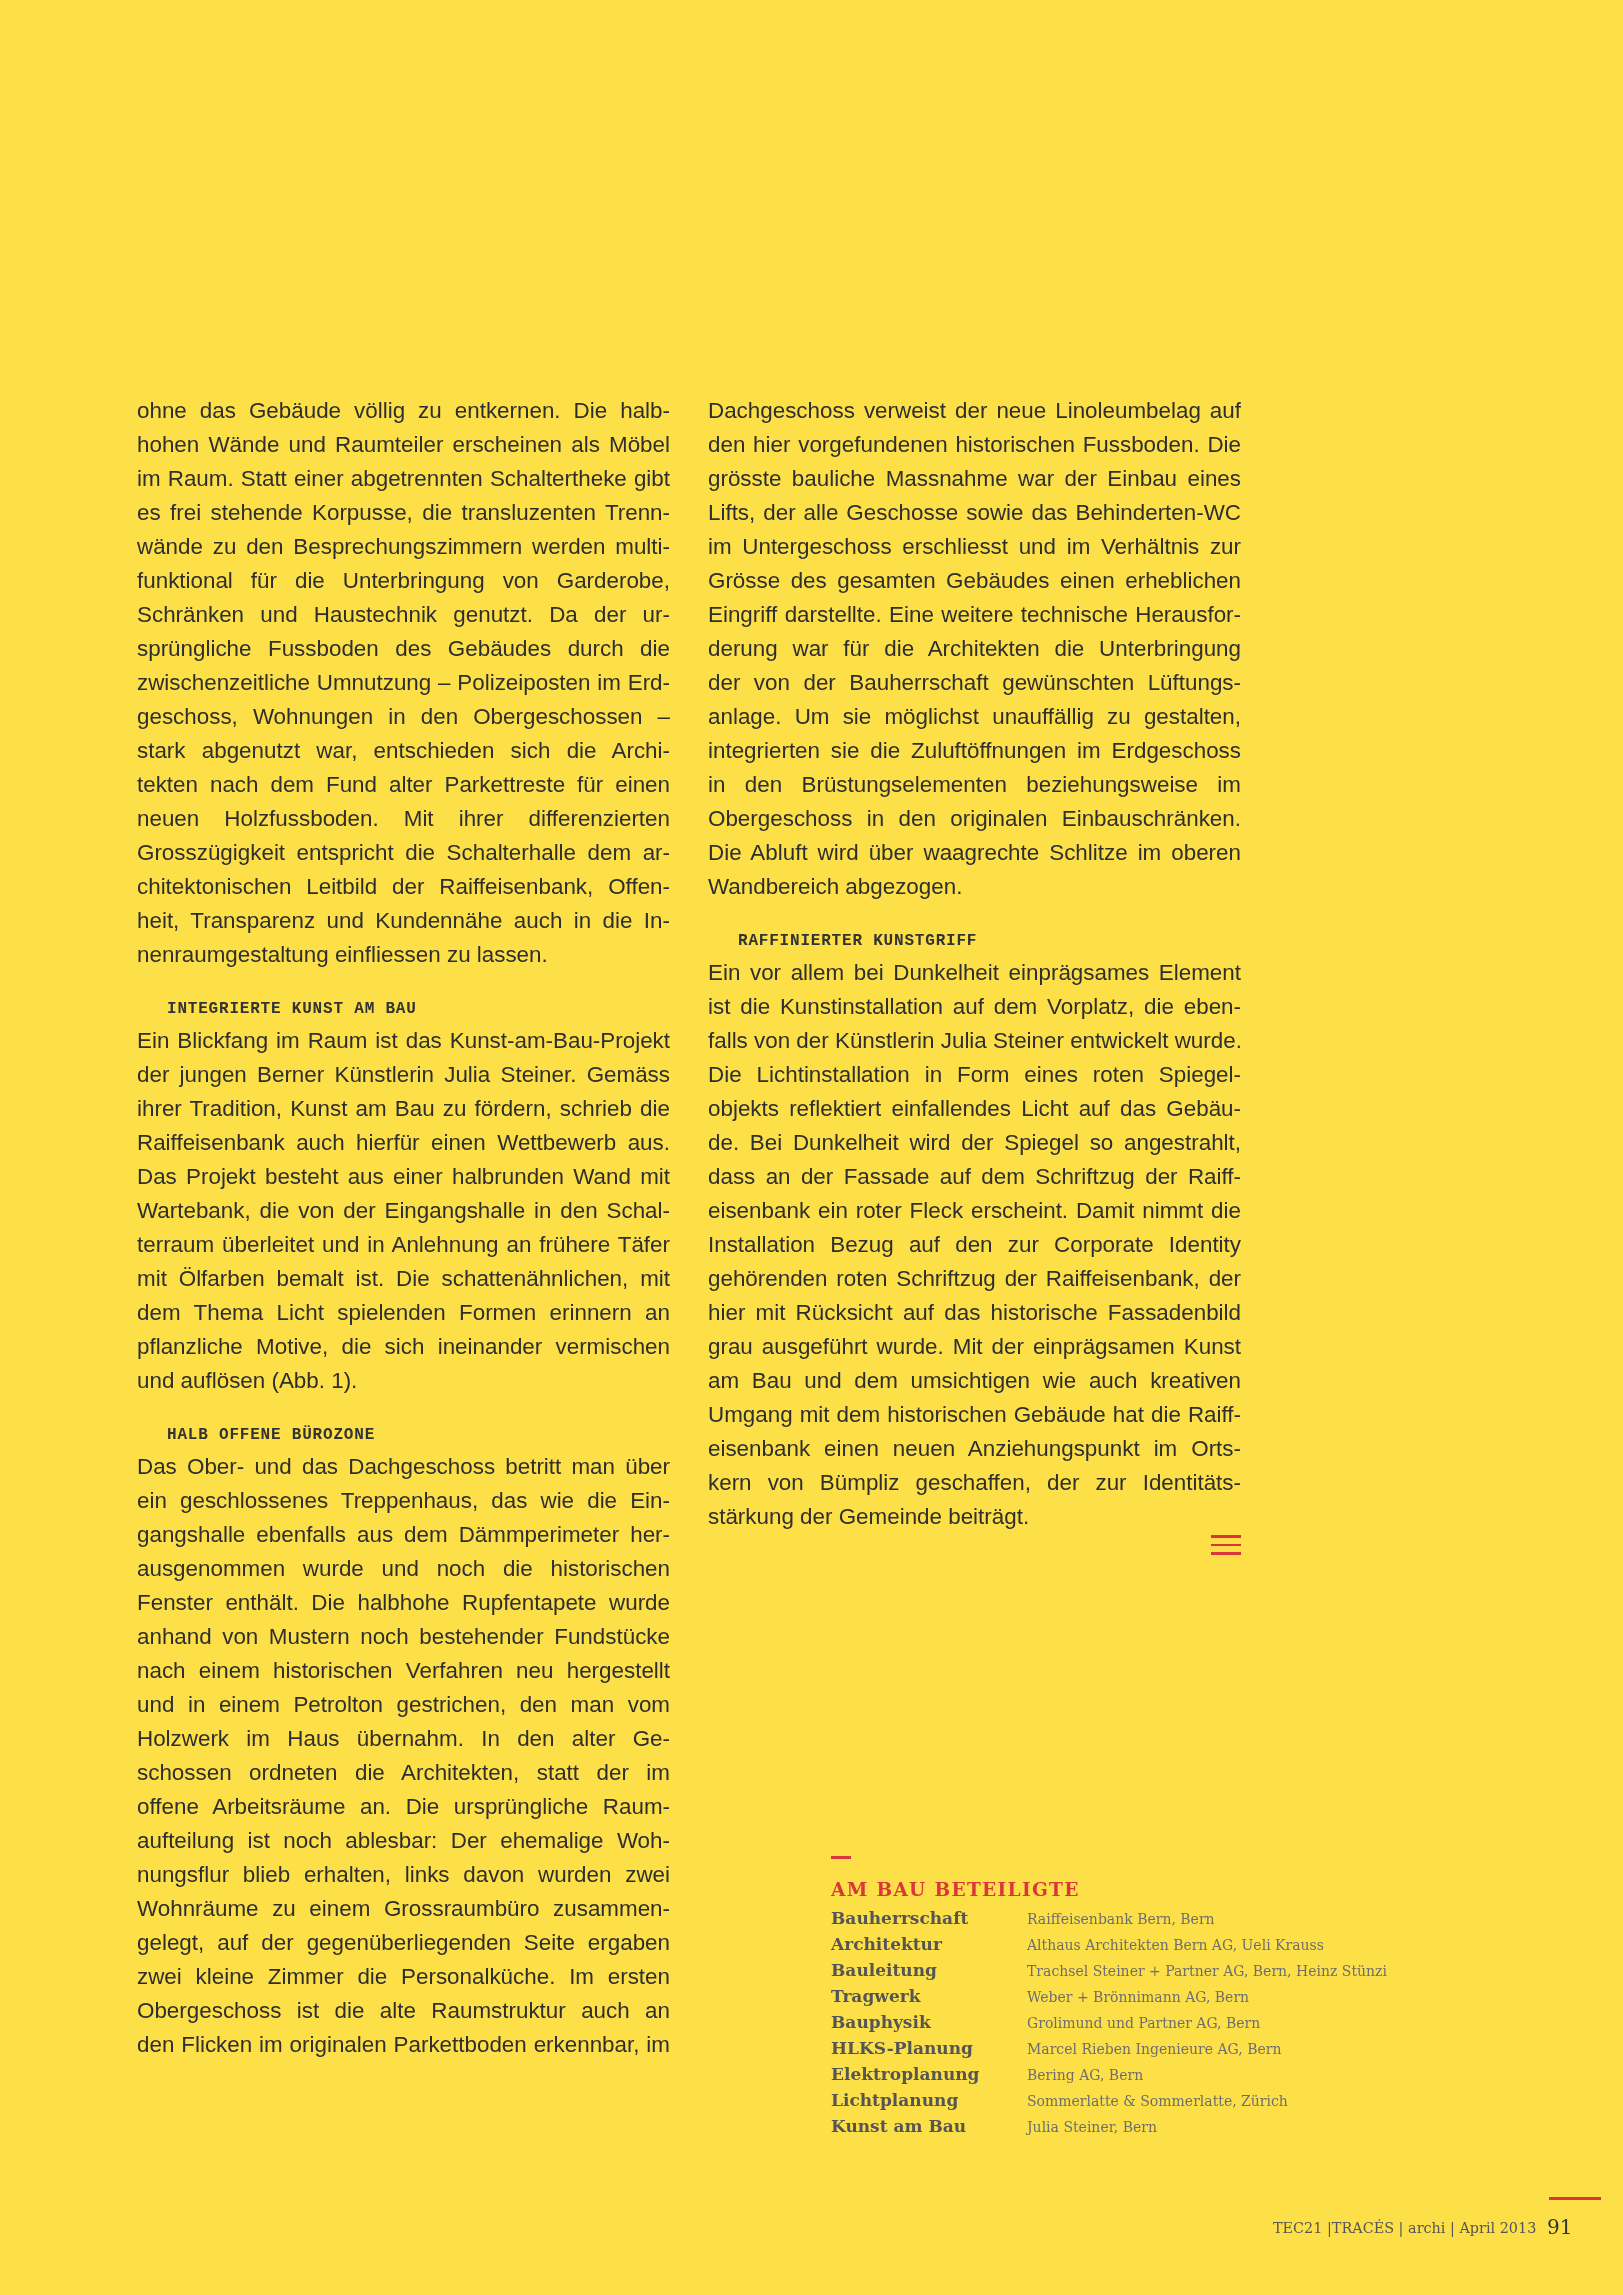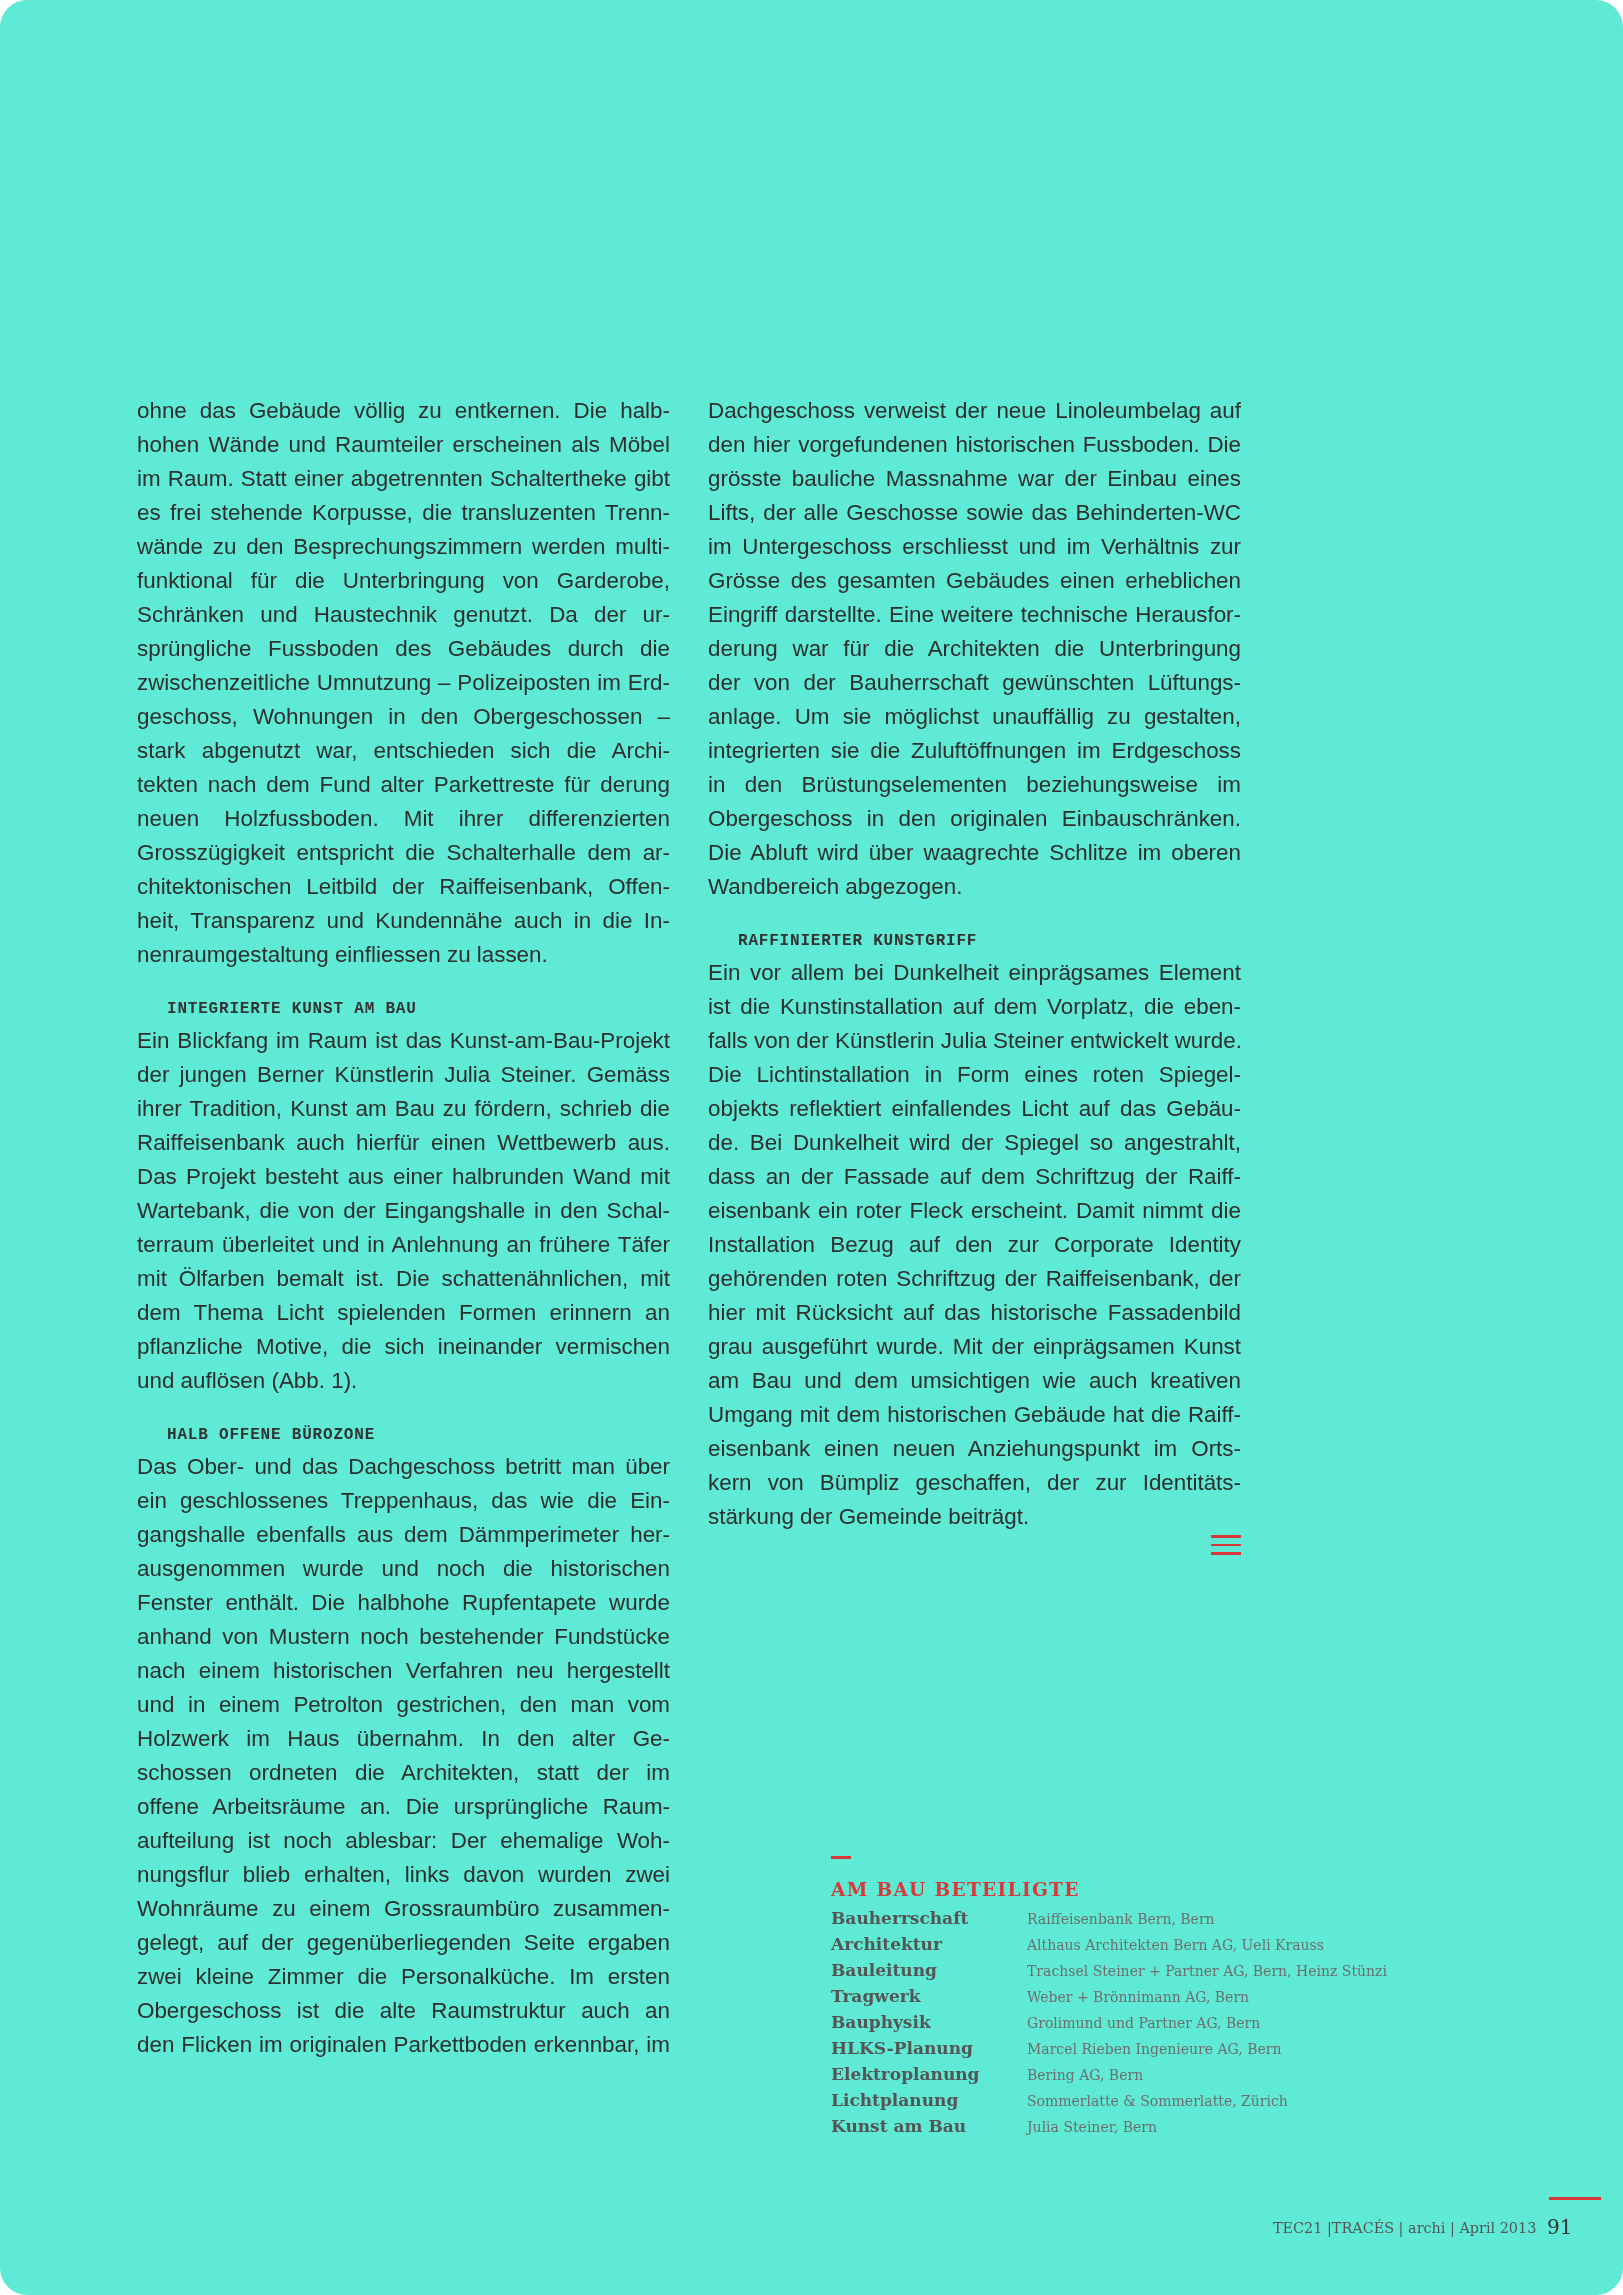--- a/index.html
+++ b/index.html
@@ -1,17 +1,17 @@
 <!DOCTYPE html>
 <html style="font-size:13.5px"><head>
 <meta charset="utf-8">
 <style>
   html, body { margin: 0; padding: 0; background: #ffffff; }
   body { width: 1623px; height: 2295px; position: relative; overflow: hidden; }
-  .page { position: absolute; left: 0; top: 0; width: 1623px; height: 2295px; background: #5eead4; border-radius: 27px; }
+  .page { position: absolute; left: 0; top: 0; width: 1623px; height: 2295px; background: #fde047; }
   .col { position: absolute; width: 533px; }
   .col-left { left: 137px; top: 394px; }
   .col-right { left: 708px; top: 394px; }
   .para {
     font-family: "Liberation Sans", sans-serif;
     font-size: 22.4px;
     line-height: 34px;
     color: #2e2e2e;
     text-align: justify;
     hyphens: manual;
@@ -64,21 +64,21 @@
         <span class="line">hohen Wände und Raumteiler erscheinen als Möbel</span>
         <span class="line">im Raum. Statt einer abgetrennten Schaltertheke gibt</span>
         <span class="line">es frei stehende Korpusse, die transluzenten Trenn-</span>
         <span class="line">wände zu den Besprechungszimmern werden multi-</span>
         <span class="line">funktional für die Unterbringung von Garderobe,</span>
         <span class="line">Schränken und Haustechnik genutzt. Da der ur-</span>
         <span class="line">sprüngliche Fussboden des Gebäudes durch die</span>
         <span class="line">zwischenzeitliche Umnutzung – Polizeiposten im Erd-</span>
         <span class="line">geschoss, Wohnungen in den Obergeschossen –</span>
         <span class="line">stark abgenutzt war, entschieden sich die Archi-</span>
-        <span class="line">tekten nach dem Fund alter Parkettreste für derung</span>
+        <span class="line">tekten nach dem Fund alter Parkettreste für einen</span>
         <span class="line">neuen Holzfussboden. Mit ihrer differenzierten</span>
         <span class="line">Grosszügigkeit entspricht die Schalterhalle dem ar-</span>
         <span class="line">chitektonischen Leitbild der Raiffeisenbank, Offen-</span>
         <span class="line">heit, Transparenz und Kundennähe auch in die In-</span>
         <span class="line last">nenraumgestaltung einfliessen zu lassen.</span>
       </p>
     <div class="heading">INTEGRIERTE KUNST AM BAU</div>
     <p class="para">
         <span class="line">Ein Blickfang im Raum ist das Kunst-am-Bau-Projekt</span>
         <span class="line">der jungen Berner Künstlerin Julia Steiner. Gemäss</span>

